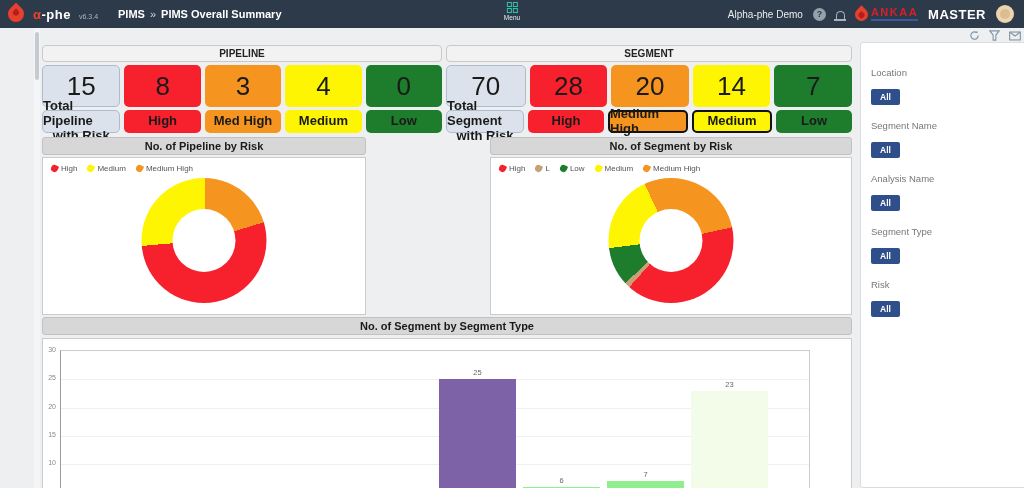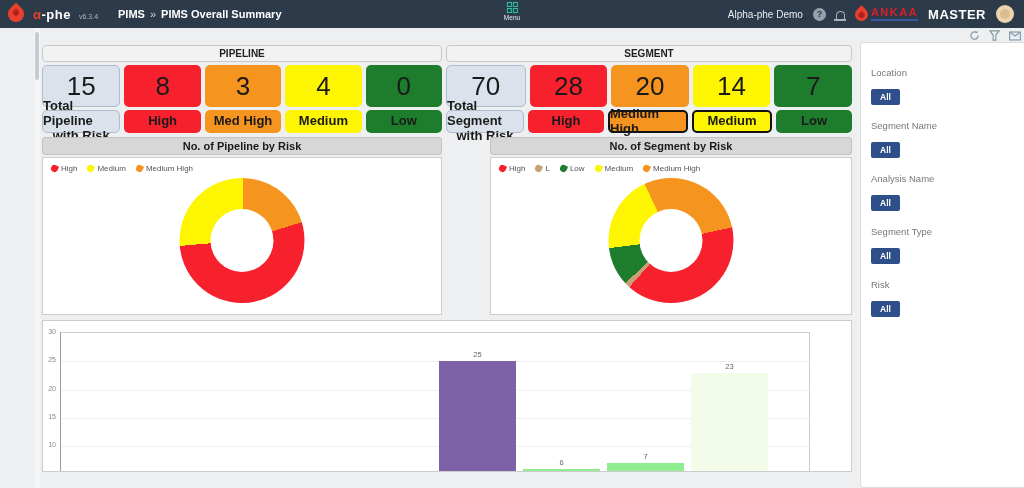--- a/index.html
+++ b/index.html
@@ -57,21 +57,21 @@
   .kpi-labels > div { flex:1; height:23px; border-radius:5px; display:flex; flex-direction:column; align-items:center; justify-content:center; font-size:13px; font-weight:bold; color:#1a1a1a; line-height:1.15; text-align:left; cursor:pointer; }
   .c-gray   { background:#dbe2ec; border:1px solid #aebccd; }
   .c-red    { background:#f6212d; }
   .c-orange { background:#f5941f; }
   .c-yellow { background:#fdf501; }
   .c-green  { background:#1d7d2c; }
   .sel      { border:2px solid #111 !important; }
 
   
   .donut-panel { position:absolute; top:109px; }
-  #donut-pipeline { left:0; width:400px; }
+  #donut-pipeline { left:0; width:324px; }
   #donut-segment  { left:404px; width:406px;padding-left:44px; }
   .chart-body { position:relative; background:#fff; border:1px solid #ccc; margin-top:2px; height:158px; overflow:hidden; }
   .legend { position:absolute; left:8px; top:6px; display:flex; gap:10px; align-items:center; }
   .legend-item { display:flex; align-items:center; gap:3px; font-size:8px; color:#555; }
   .lg-marker { width:7px; height:7px; border-radius:1px 65% 65% 65%; transform:rotate(115deg); display:inline-block; }
   .donut { position:absolute; top:20px; left:50%; transform:translateX(-50%); width:125px; height:125px; border-radius:50%; cursor:pointer; }
   .donut::after { content:""; position:absolute; left:31px; top:31px; width:63px; height:63px; border-radius:50%; background:#fff; }
 
   
   #bar-section { position:absolute; top:289px; left:0; width:810px; }
@@ -228,20 +228,21 @@
             <span class="legend-item">
                 <i class="lg-marker" style="background: rgb(245, 148, 31);"></i>
                 <span>Medium High</span>
               </span>
           </div>
           <div class="donut" style="background: conic-gradient(from 335deg, rgb(245, 148, 31) 0deg, rgb(245, 148, 31) 102.857deg, rgb(246, 33, 45) 102.857deg, rgb(246, 33, 45) 246.857deg, rgb(200, 160, 118) 246.857deg, rgb(200, 160, 118) 252deg, rgb(29, 125, 44) 252deg, rgb(29, 125, 44) 288deg, rgb(253, 245, 1) 288deg, rgb(253, 245, 1) 360deg);"></div>
         </div>
       </section>
 
       <section id="bar-section">
+        <div class="chart-header">No. of Segment by Segment Type</div>
         <div id="bar-body">
           <div id="plot">
               <div class="gridline" style="top: 28.25px;"></div>
               <div class="gridline" style="top: 56.5px;"></div>
               <div class="gridline" style="top: 84.75px;"></div>
               <div class="gridline" style="top: 113px;"></div>
               <div class="bar" style="left: 378px; top: 28.25px; width: 77px; height: 112.75px; background: rgb(126, 98, 168);"></div>
               <div class="bar-label" style="left: 378px; top: 17.25px;">25</div>
               <div class="bar" style="left: 462px; top: 135.6px; width: 77px; height: 5.4px; background: rgb(144, 238, 144);"></div>
               <div class="bar-label" style="left: 462px; top: 124.6px;">6</div>

